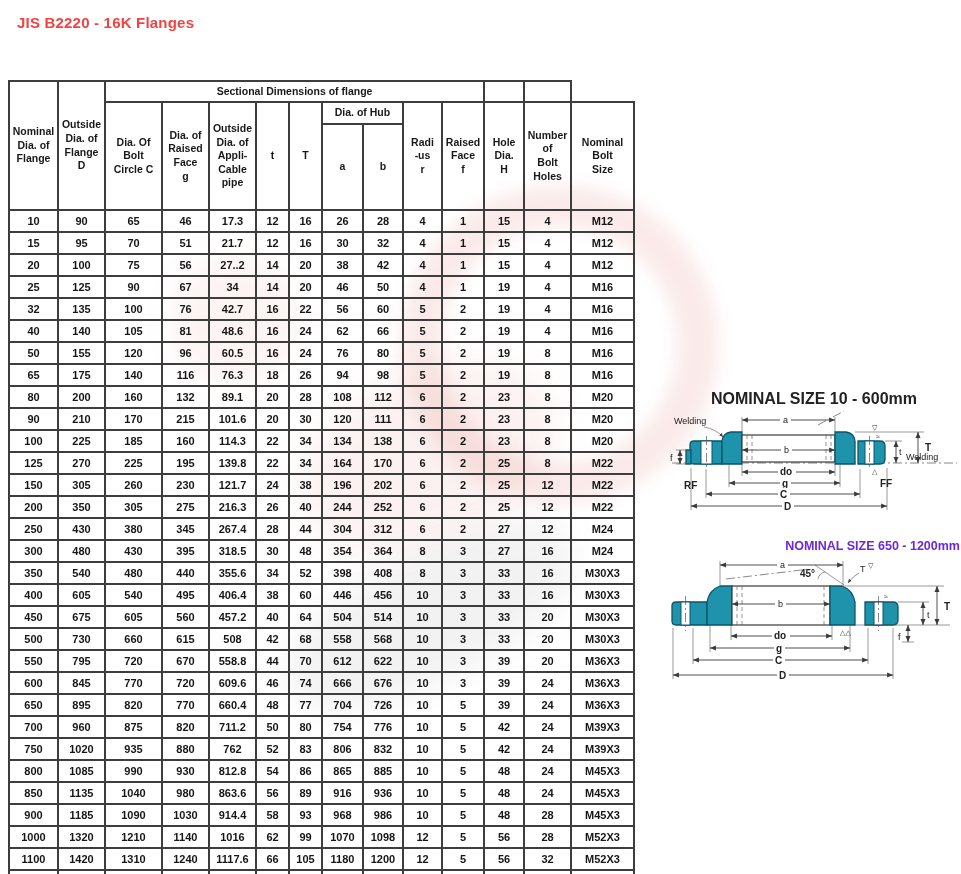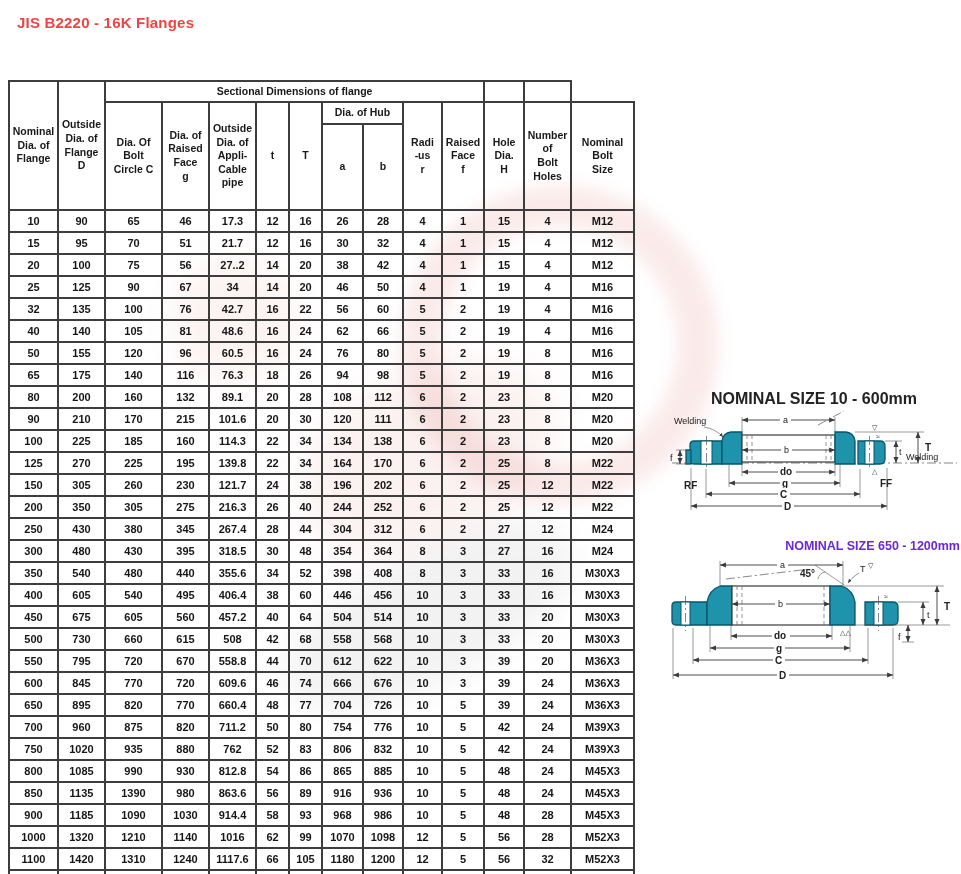--- a/index.html
+++ b/index.html
@@ -543,21 +543,21 @@
         <td>885</td>
         <td>10</td>
         <td>5</td>
         <td>48</td>
         <td>24</td>
         <td>M45X3</td>
       </tr>
       <tr>
         <td>850</td>
         <td>1135</td>
-        <td>1390</td>
+        <td>1040</td>
         <td>980</td>
         <td>863.6</td>
         <td>56</td>
         <td>89</td>
         <td>916</td>
         <td>936</td>
         <td>10</td>
         <td>5</td>
         <td>48</td>
         <td>24</td>

